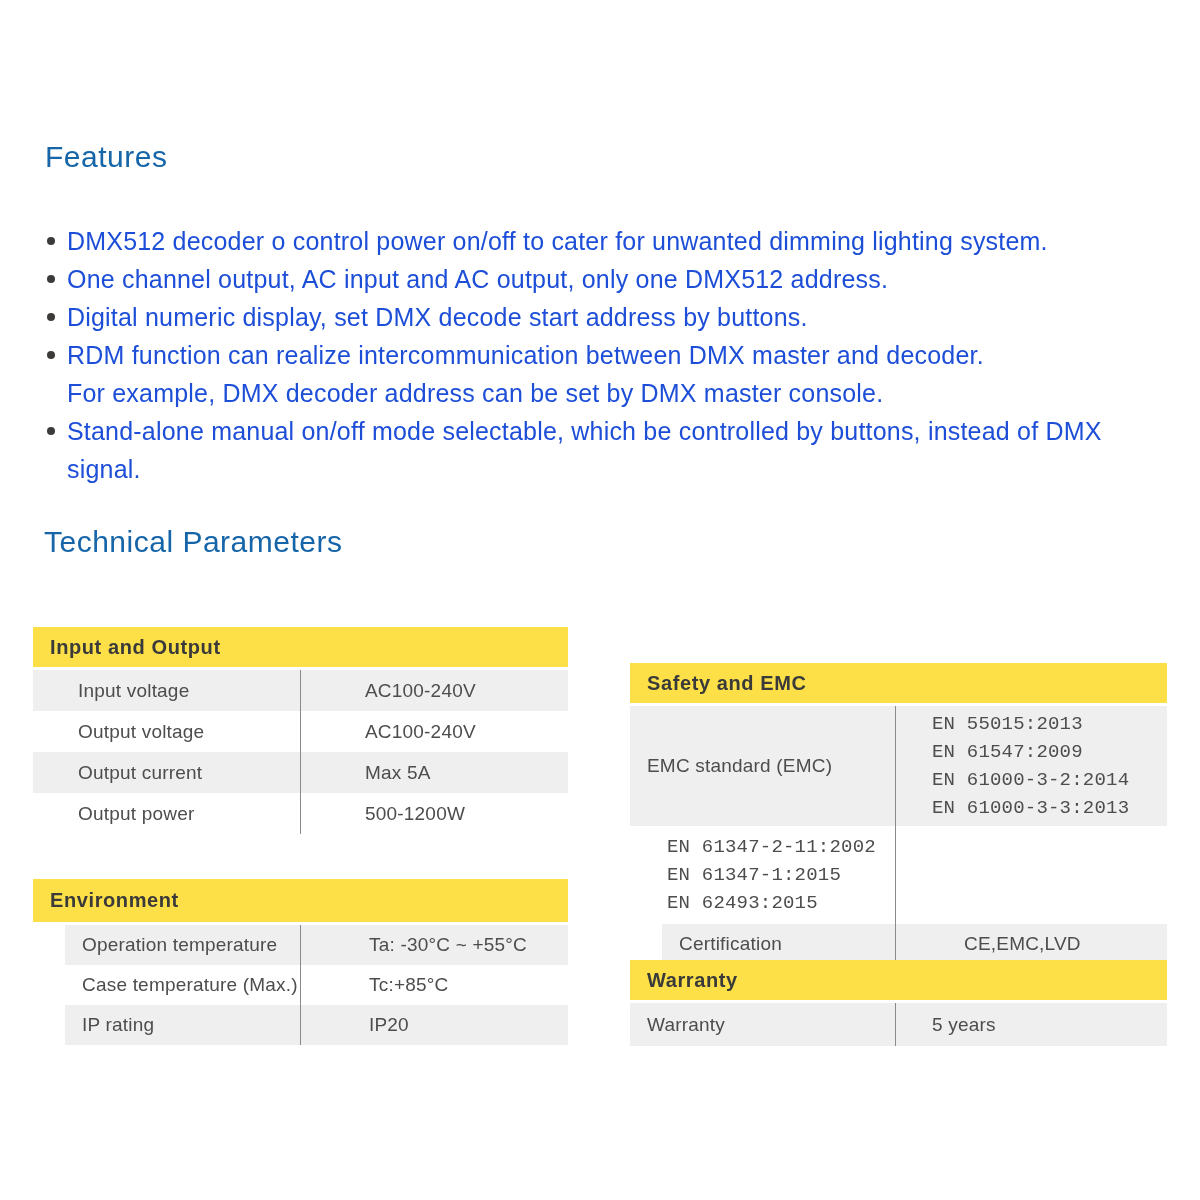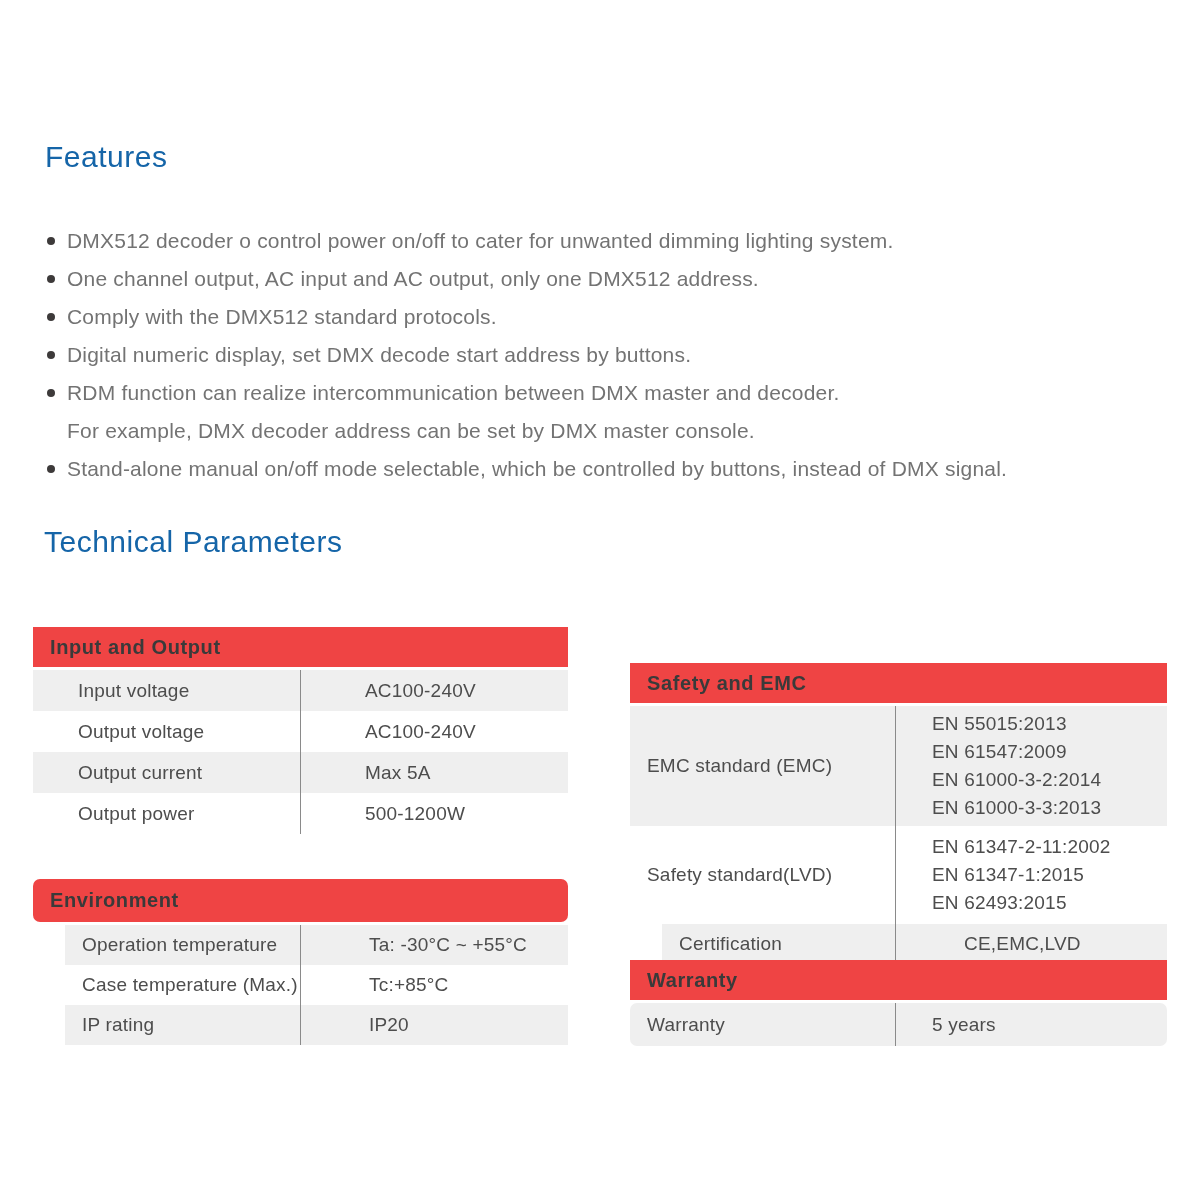--- a/index.html
+++ b/index.html
@@ -25,24 +25,24 @@
   #features-title { left: 45px; top: 140px; }
   #technical-title { left: 44px; top: 513px; margin-top: 12px; }
 
   
   .features-list {
     position: absolute;
     left: 47px;
     top: 222px;
     width: 1100px;
     list-style: none;
-    font-size: 21px;
+    font-size: 25px;
     line-height: 38px;
     letter-spacing: 0.2px;
-    color: #737373;
+    color: #1d4ed8;
   }
   .features-list li { position: relative; padding-left: 20px; }
   .bullet-dot {
     position: absolute;
     left: 0;
     top: 15px;
     width: 8px;
     height: 8px;
     border-radius: 50%;
     background: #3d3a3a;
@@ -50,21 +50,21 @@
 
   
   .spec-table { position: absolute; }
   #table-input-output { left: 33px;  top: 627px; width: 535px; }
   #table-environment  { left: 33px;  top: 879px; width: 535px; }
   #table-safety-emc   { left: 630px; top: 663px; width: 537px; }
   #table-warranty     { left: 630px; top: 960px; width: 537px; }
 
   .spec-header {
     height: 40px;
-    background: #ef4444;
+    background: #fde047;
     display: flex;
     align-items: center;
     padding-left: 17px;
     font-size: 20px;
     font-weight: 700;
     letter-spacing: 0.6px;
     color: #3a3a3a;
   }
   .spec-header.h43 { height: 43px; }
 
@@ -86,49 +86,45 @@
     letter-spacing: 0.2px;
     color: #4d4d4d;
   }
   .spec-row .cell-label {
     flex: 0 0 auto;
     padding-left: 17px;
   }
   .vl-left  .spec-row .cell-label { width: 267px; }
   .vl-right .spec-row .cell-label { width: 265px; }
   .spec-row .cell-value { padding-left: 37px; }
-  .cell-value .vline-text { line-height: 28px; }
+  .cell-value .vline-text { line-height: 28px; font-family: Liberation Mono, monospace; }
 
   .row-gray  { background: #efefef; }
   .row-white { background: #ffffff; }
   .h40  { height: 40px; margin-left: 32px; }
   .h41  { height: 41px; padding-left: 28px; }
-  .h43  { height: 43px; border-radius: 7px; }
+  .h43  { height: 43px; }
   .h98  { height: 98px; }
   .h120 { height: 120px; }
 </style>
 </head>
 <body>
 
 <div class="page">
 
   <h1 class="blue-heading" id="features-title">Features</h1>
 
   <ul class="features-list">
     <li>
       <span class="bullet-dot"></span>
       <span>DMX512 decoder o control power on/off to cater for unwanted dimming lighting system.</span>
     </li>
     <li>
       <span class="bullet-dot"></span>
       <span>One channel output, AC input and AC output, only one DMX512 address.</span>
-    </li>
-    <li>
-      <span class="bullet-dot"></span>
-      <span>Comply with the DMX512 standard protocols.</span>
     </li>
     <li>
       <span class="bullet-dot"></span>
       <span>Digital numeric display, set DMX decode start address by buttons.</span>
     </li>
     <li>
       <span class="bullet-dot"></span>
       <span>RDM function can realize intercommunication between DMX master and decoder.</span>
       <div>For example, DMX decoder address can be set by DMX master console.</div>
     </li>
@@ -189,21 +185,20 @@
       <div class="spec-row h120 row-gray">
         <div class="cell-label">EMC standard (EMC)</div>
         <div class="cell-value">
           <div class="vline-text">EN 55015:2013</div>
           <div class="vline-text">EN 61547:2009</div>
           <div class="vline-text">EN 61000-3-2:2014</div>
           <div class="vline-text">EN 61000-3-3:2013</div>
         </div>
       </div>
       <div class="spec-row h98 row-white">
-        <div class="cell-label">Safety standard(LVD)</div>
         <div class="cell-value">
           <div class="vline-text">EN 61347-2-11:2002</div>
           <div class="vline-text">EN 61347-1:2015</div>
           <div class="vline-text">EN 62493:2015</div>
         </div>
       </div>
       <div class="spec-row h40 row-gray">
         <div class="cell-label">Certification</div>
         <div class="cell-value">CE,EMC,LVD</div>
       </div>

